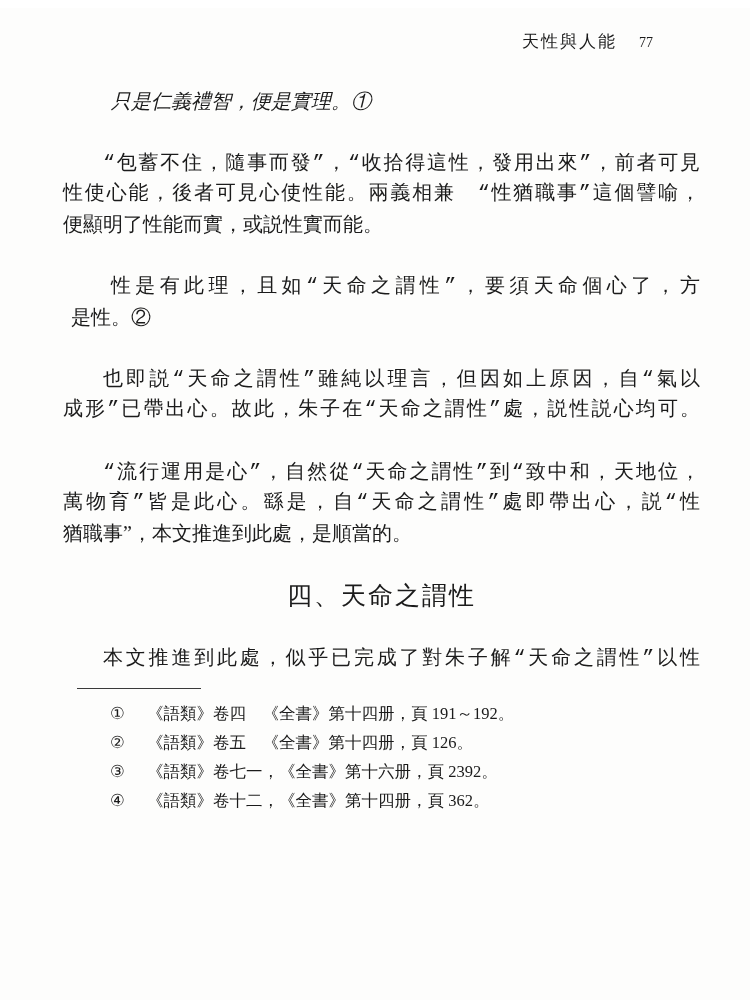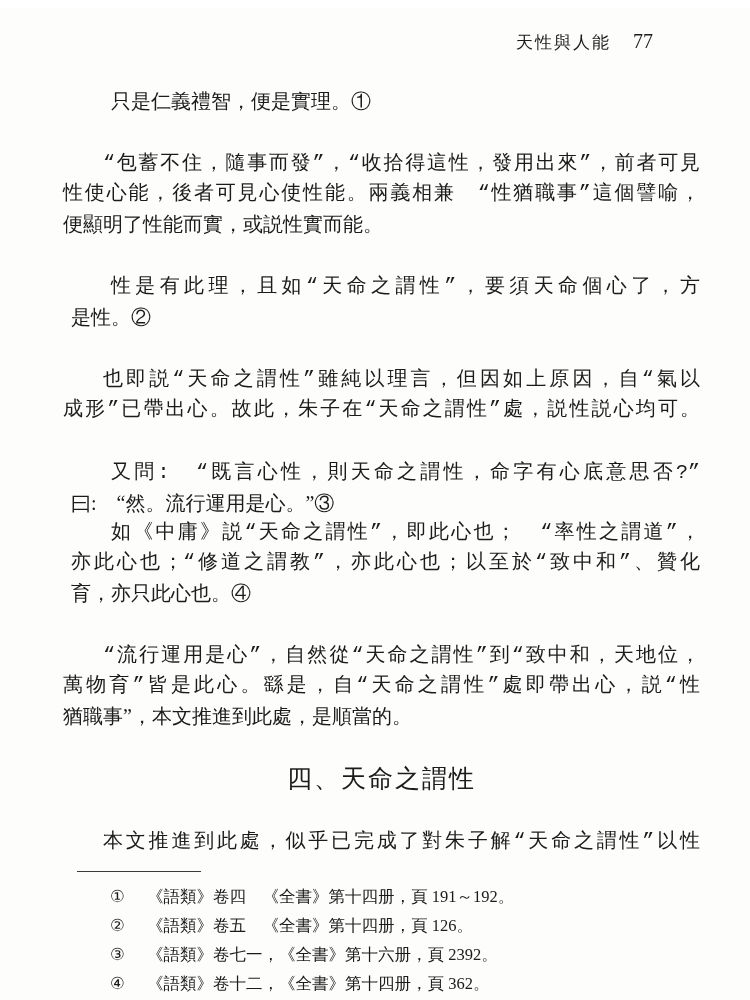--- a/index.html
+++ b/index.html
@@ -19,30 +19,30 @@
     display: flex;
     justify-content: flex-end;
     align-items: baseline;
     gap: 22px;
     margin-right: 47px;
     height: 20px;
     font-size: 17px;
     letter-spacing: 2px;
   }
   .running-header .page-num {
-    font-size: 20px;
+    font-size: 14px;
     letter-spacing: 0;
   }
   .body-text {
     margin-top: 36px;
     font-size: 20px;
     line-height: 30px;
   }
   .block { margin-top: 33px; }
-  .block:first-child { margin-top: 0; }
+  .block:first-child { margin-top: 0; font-style: italic; }
   .quote { padding-left: 8px; }
   .line { min-height: 30px; }
   .line.ind { text-indent: 2em; }
   .line.j { text-align: justify; text-align-last: justify; font-family: Liberation Mono, monospace; }
   .section-heading {
     margin-top: 33px;
     font-size: 25px;
     font-weight: normal;
     line-height: 30px;
     text-align: center;
@@ -91,27 +91,20 @@
     <div class="block quote">
       <div class="line ind j">性是有此理，且如“天命之謂性”，要須天命個心了，方</div>
       <div class="line">是性。②</div>
     </div>
 
     <div class="block">
       <div class="line ind j">也即説“天命之謂性”雖純以理言，但因如上原因，自“氣以</div>
       <div class="line j">成形”已帶出心。故此，朱子在“天命之謂性”處，説性説心均可。</div>
     </div>
 
-    <div class="block quote">
-      <div class="line ind j">又問:　“既言心性，則天命之謂性，命字有心底意思否?”</div>
-      <div class="line">曰:　“然。流行運用是心。”③</div>
-      <div class="line ind j">如《中庸》説“天命之謂性”，即此心也；　“率性之謂道”，</div>
-      <div class="line j">亦此心也；“修道之謂教”，亦此心也；以至於“致中和”、贊化</div>
-      <div class="line">育，亦只此心也。④</div>
-    </div>
 
     <div class="block">
       <div class="line ind j">“流行運用是心”，自然從“天命之謂性”到“致中和，天地位，</div>
       <div class="line j">萬物育”皆是此心。繇是，自“天命之謂性”處即帶出心，説“性</div>
       <div class="line">猶職事”，本文推進到此處，是順當的。</div>
     </div>
 
     <div class="section-heading">四、天命之謂性</div>
 
     <div class="block">

